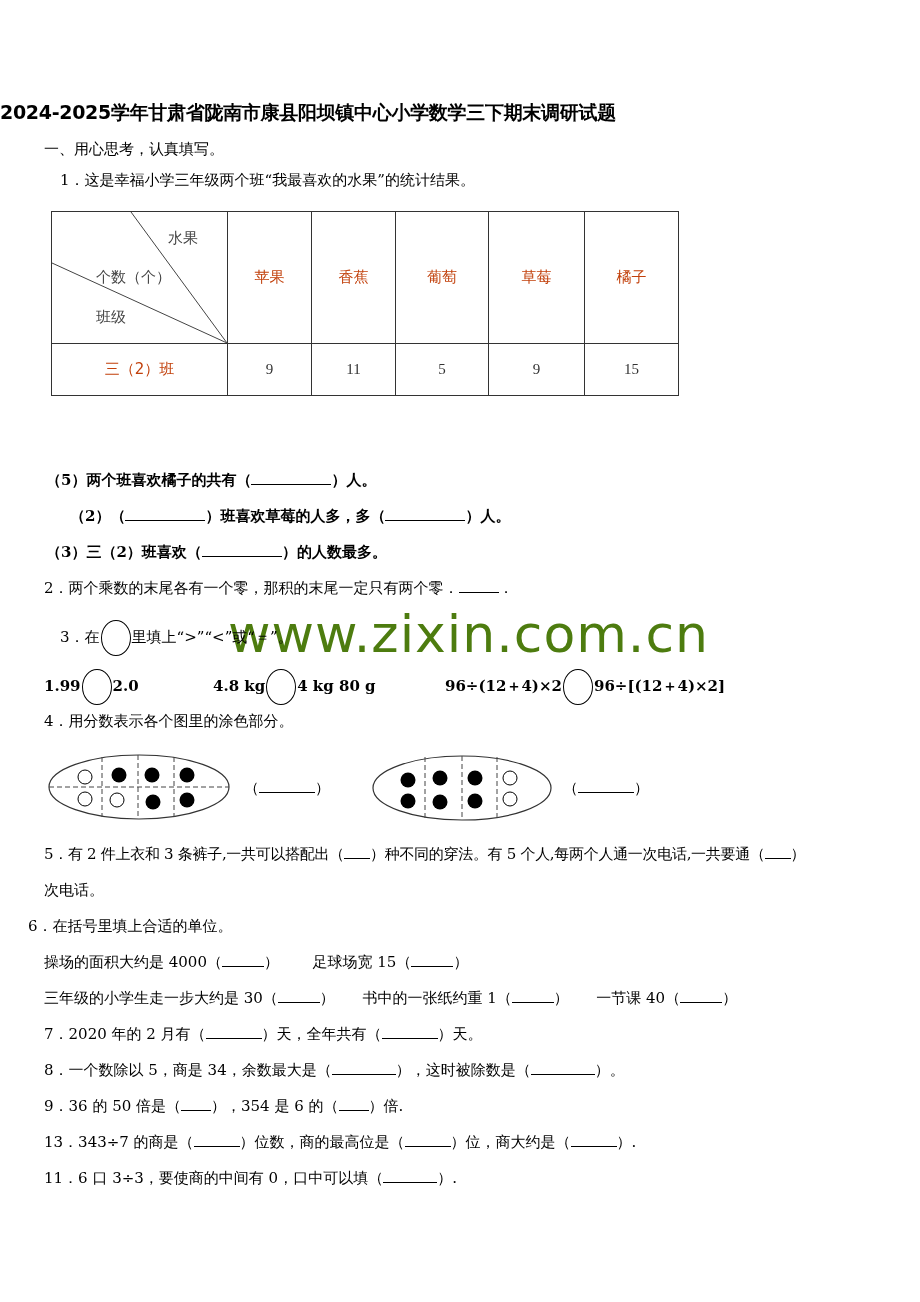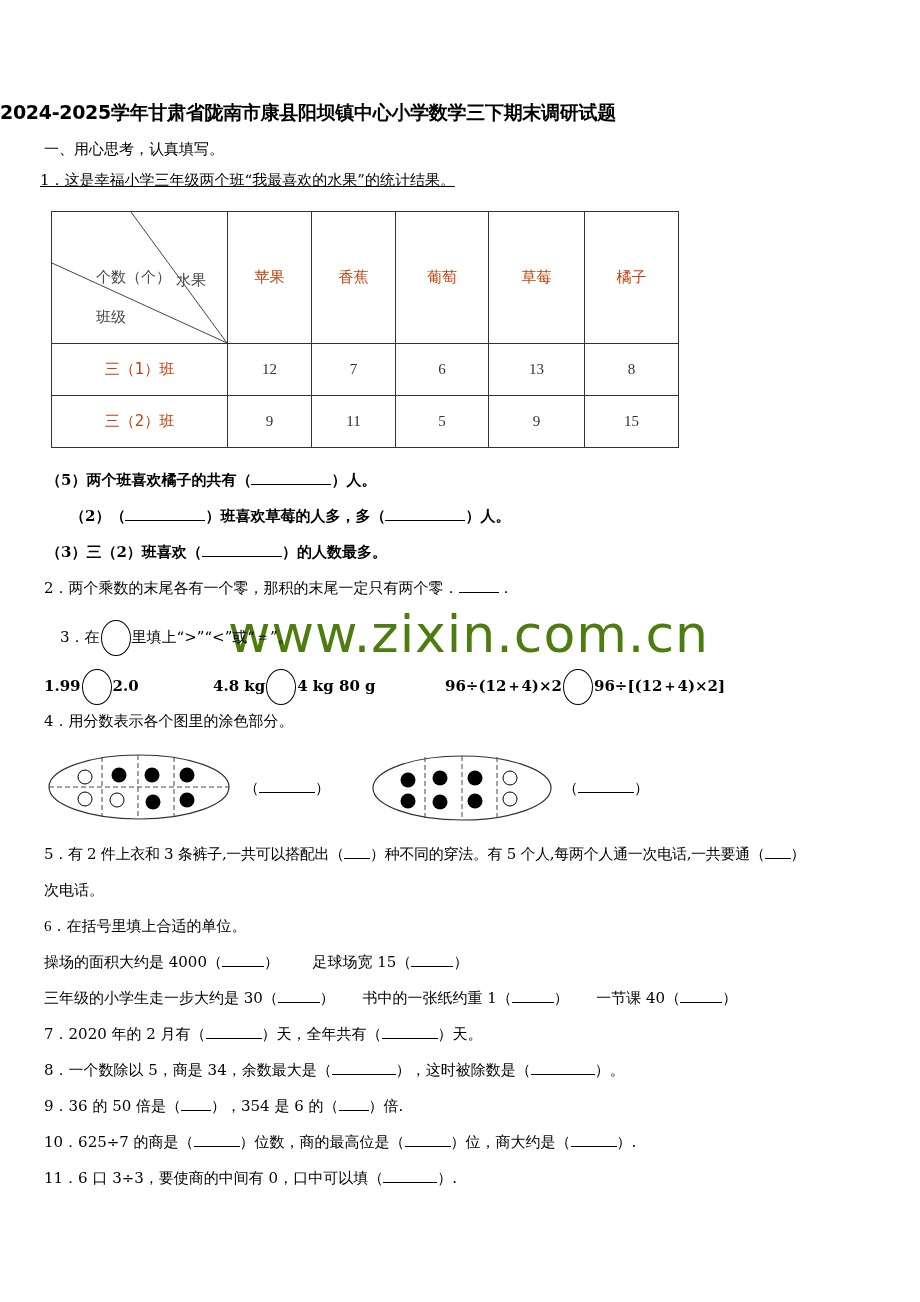--- a/index.html
+++ b/index.html
@@ -25,49 +25,41 @@
 </style>
 </head>
 <body>
 
 <div class="abs title">2024-2025学年甘肃省陇南市康县阳坝镇中心小学数学三下期末调研试题</div>
 
 <div class="abs watermark">www.zixin.com.cn</div>
 
 <div class="abs line" style="left:44px;top:139px;">一、用心思考，认真填写。</div>
 
-<div class="abs line" style="left:40px;top:170px;text-decoration:underline;">1．这是幸福小学三年级两个班“我最喜欢的水果”的统计结果。</div>
+<div class="abs line" style="left:60px;top:170px;">1．这是幸福小学三年级两个班“我最喜欢的水果”的统计结果。</div>
 
 <table class="fruit">
   <tbody>
       <tr style="height:132px;">
     <td style="width:175px;">
       <div class="diag">
         <svg width="175" height="131" style="position:absolute;left:0;top:0;">
           <line x1="79" y1="0" x2="175" y2="131" stroke="#444" stroke-width="1"></line>
           <line x1="0" y1="51" x2="175" y2="131" stroke="#444" stroke-width="1"></line>
         </svg>
-        <span style="left:124px;top:17px;margin-top:42px;">水果</span>
+        <span style="left:116px;top:17px;">水果</span>
         <span style="left:44px;top:56px;">个数（个）</span>
         <span style="left:44px;top:96px;">班级</span>
       </div>
     </td>
     <td class="zh" style="width:83px;">苹果</td>
     <td class="zh" style="width:83px;">香蕉</td>
     <td class="zh" style="width:92px;">葡萄</td>
     <td class="zh" style="width:95px;">草莓</td>
     <td class="zh" style="width:93px;">橘子</td>
-  </tr>
-  <tr style="height:52px;">
-    <td class="zh">三（1）班</td>
-    <td>12</td>
-    <td>7</td>
-    <td>6</td>
-    <td>13</td>
-    <td>8</td>
   </tr>
   <tr style="height:52px;">
     <td class="zh">三（2）班</td>
     <td>9</td>
     <td>11</td>
     <td>5</td>
     <td>9</td>
     <td>15</td>
   </tr>
 </tbody>
@@ -138,21 +130,21 @@
 </svg>
 <div class="abs line" style="left:563px;top:778px;">
   <span>（</span><span class="blank" style="width:56px;"></span><span>）</span>
 </div>
 
 <div class="abs line" style="left:44px;top:844px;letter-spacing:-0.3px;">
   <span>5．有 2 件上衣和 3 条裤子,一共可以搭配出（</span><span class="blank" style="width:26px;"></span><span>）种不同的穿法。有 5 个人,每两个人通一次电话,一共要通（</span><span class="blank" style="width:26px;"></span><span>）</span>
 </div>
 <div class="abs line" style="left:44px;top:880px;">次电话。</div>
 
-<div class="abs line" style="left:44px;top:916px;font-family:Liberation Serif, serif;">6．在括号里填上合适的单位。</div>
+<div class="abs line" style="left:28px;top:916px;">6．在括号里填上合适的单位。</div>
 <div class="abs line" style="left:44px;top:952px;">
   <span>操场的面积大约是 4000（</span><span class="blank" style="width:42px;"></span><span>）</span>
   <span style="display:inline-block;width:24px;"></span>
   <span>足球场宽 15（</span><span class="blank" style="width:42px;"></span><span>）</span>
 </div>
 <div class="abs line" style="left:44px;top:988px;">
   <span>三年级的小学生走一步大约是 30（</span><span class="blank" style="width:42px;"></span><span>）</span>
   <span style="display:inline-block;width:18px;"></span>
   <span>书中的一张纸约重 1（</span><span class="blank" style="width:42px;"></span><span>）</span>
   <span style="display:inline-block;width:18px;"></span>
@@ -165,18 +157,18 @@
 
 <div class="abs line" style="left:44px;top:1060px;">
   <span>8．一个数除以 5，商是 34，余数最大是（</span><span class="blank" style="width:64px;"></span><span>），这时被除数是（</span><span class="blank" style="width:64px;"></span><span>）。</span>
 </div>
 
 <div class="abs line" style="left:44px;top:1096px;">
   <span>9．36 的 50 倍是（</span><span class="blank" style="width:30px;"></span><span>），354 是 6 的（</span><span class="blank" style="width:30px;"></span><span>）倍.</span>
 </div>
 
 <div class="abs line" style="left:44px;top:1132px;">
-  <span>10．625÷7 的商是（</span><span class="blank" style="width:46px;"></span><span>）位数，商的最高位是（</span><span class="blank" style="width:46px;"></span><span>）位，商大约是（</span><span class="blank" style="width:46px;"></span><span>）.</span>
+  <span>13．343÷7 的商是（</span><span class="blank" style="width:46px;"></span><span>）位数，商的最高位是（</span><span class="blank" style="width:46px;"></span><span>）位，商大约是（</span><span class="blank" style="width:46px;"></span><span>）.</span>
 </div>
 
 <div class="abs line" style="left:44px;top:1168px;">
   <span>11．6 口 3÷3，要使商的中间有 0，口中可以填（</span><span class="blank" style="width:54px;"></span><span>）.</span>
 </div>
 
 </body></html>

